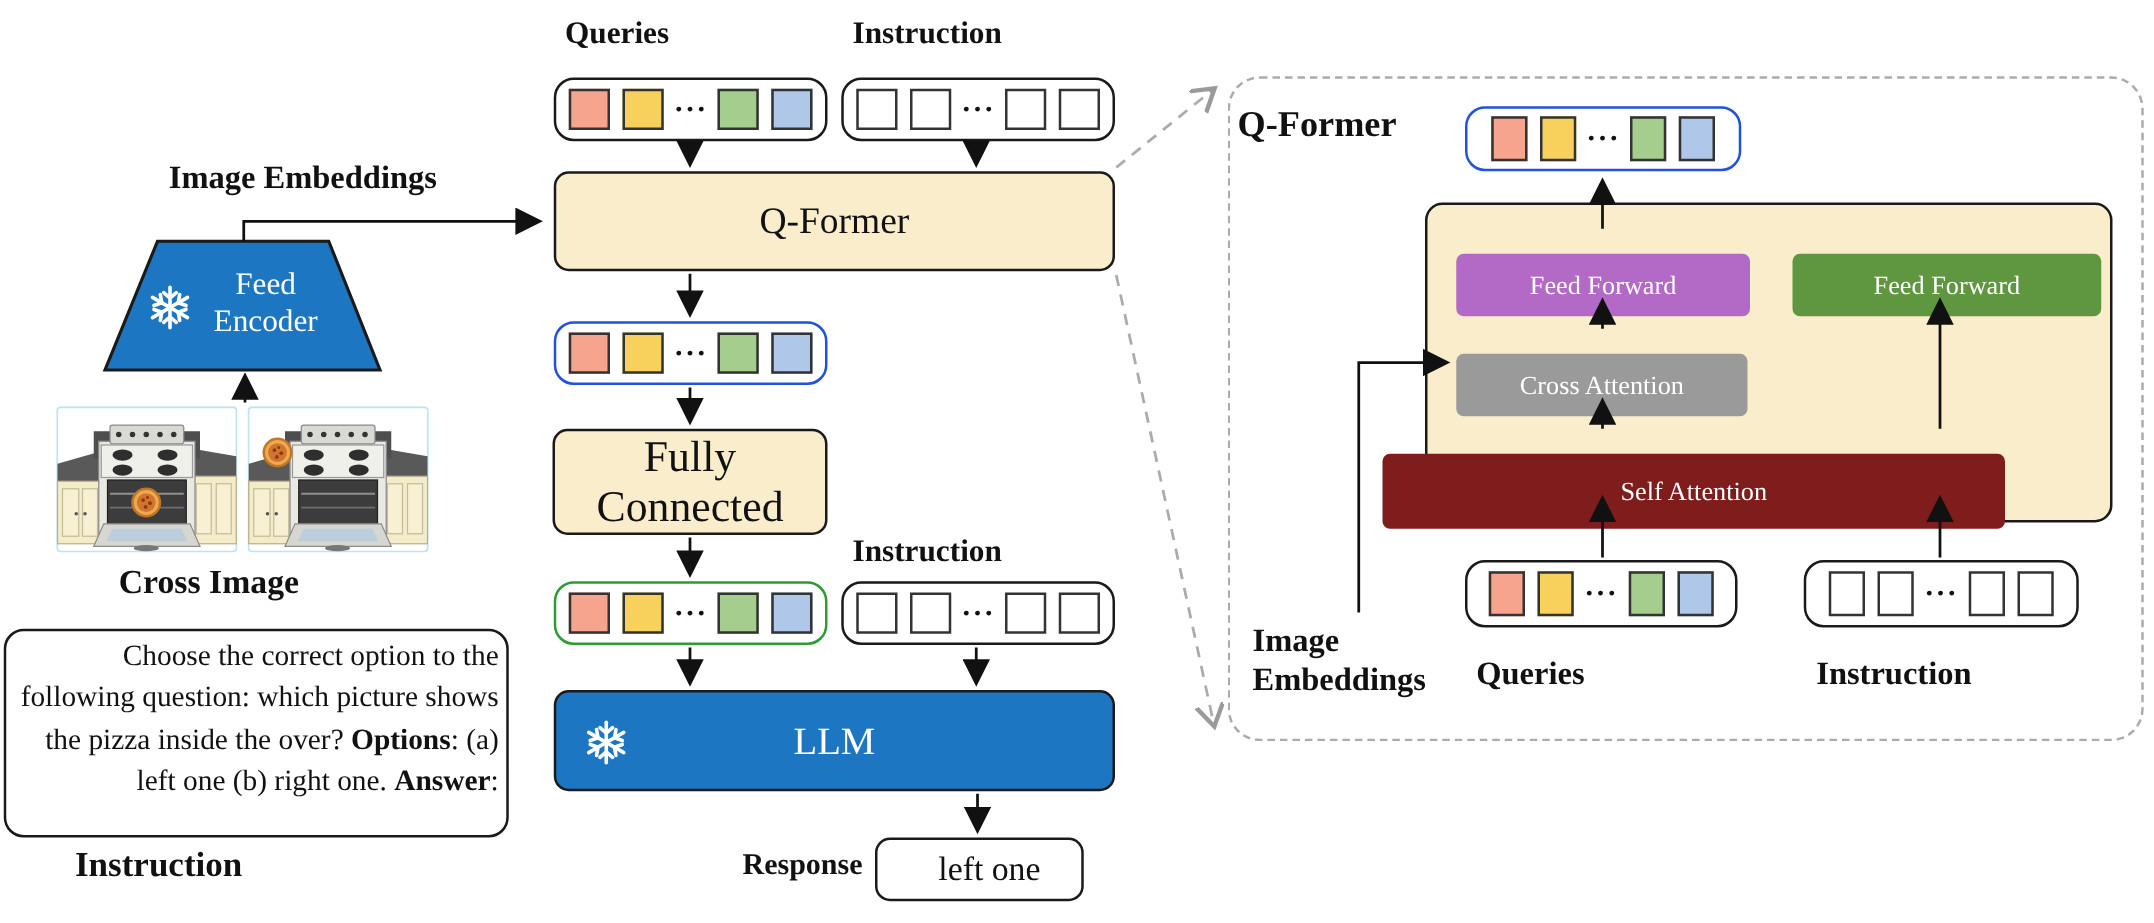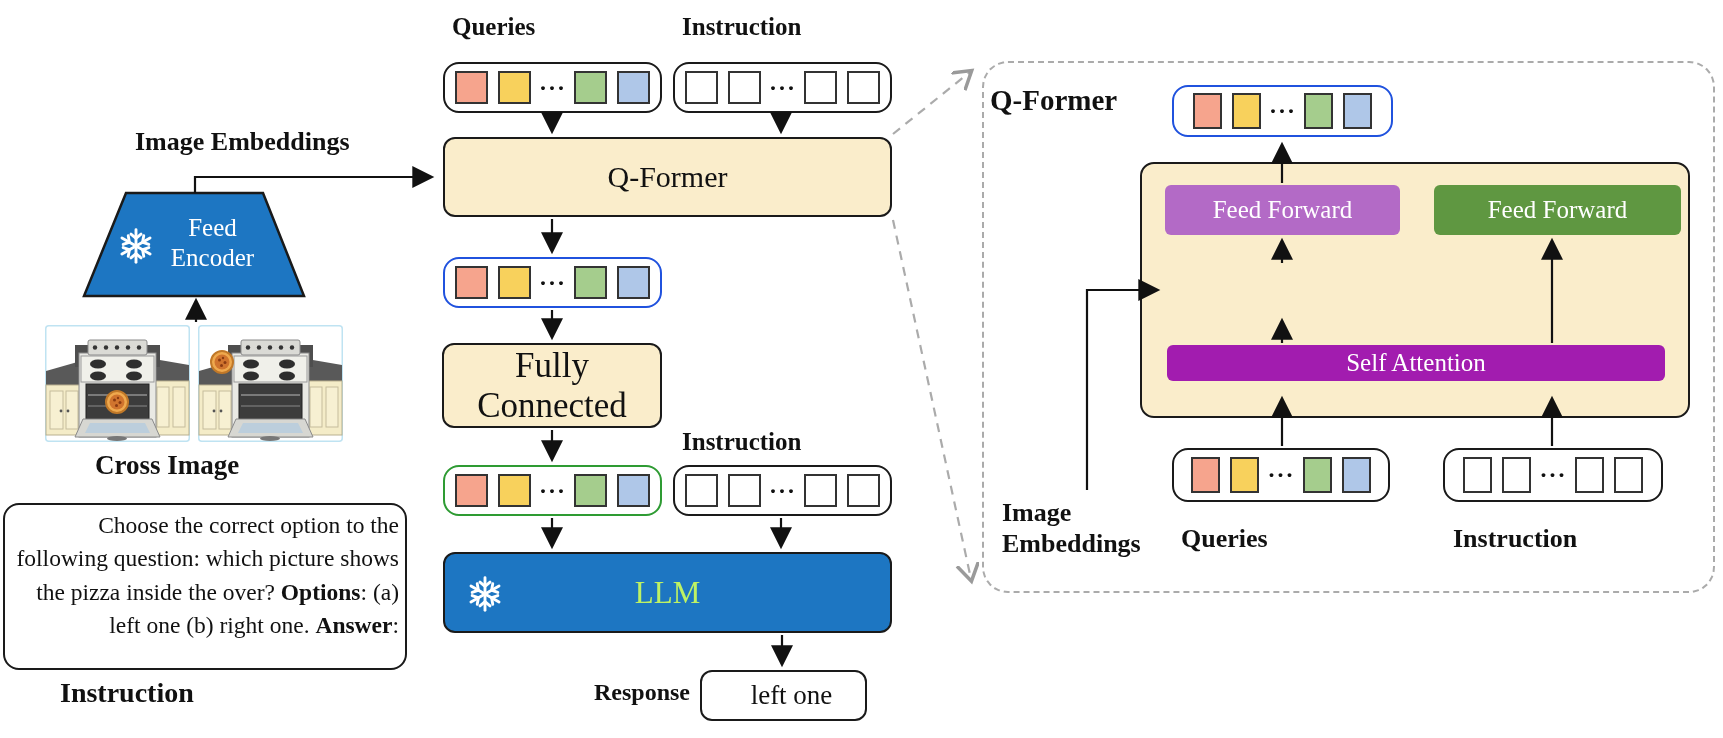--- a/index.html
+++ b/index.html
@@ -2,24 +2,24 @@
 <html><head>
 <meta charset="utf-8">
 <style>
   html,body{margin:0;padding:0;background:#fff;}
   .canvas{position:relative;width:1723px;height:738px;background:#fff;
           font-family:"Liberation Serif",serif;color:#111;overflow:hidden;}
   .lbl{position:absolute;font-weight:bold;text-align:left;line-height:1.15;}
   .box{position:absolute;display:flex;align-items:center;justify-content:center;
        text-align:center;box-sizing:border-box;}
   .cream{background:#FAEDCB;border:2px solid #1a1a1a;border-radius:12px;}
-  .bluebox{background:#1D76C2;border:2px solid #1a1a1a;border-radius:12px;color:#bef264;}
+  .bluebox{background:#1D76C2;border:2px solid #1a1a1a;border-radius:12px;color:#ffffff;}
   .whitebox{background:#fff;border:2.5px solid #1a1a1a;border-radius:12px;padding-left:16px;}
   .chip{position:absolute;border-radius:6px;color:#fff;display:flex;
-        align-items:center;justify-content:center;font-size:25px;box-sizing:border-box;}
+        align-items:center;justify-content:center;font-size:21px;box-sizing:border-box;margin-top:18px;}
   .token-row{position:absolute;display:flex;align-items:center;justify-content:center;
              gap:10px;background:#fff;border:2px solid #1a1a1a;border-radius:16px;box-sizing:border-box;}
   .token-row.border-blue{border:2.5px solid #2052DE;}
   .token-row.border-green{border:2.5px solid #2E9B33;}
   .token{width:33px;height:33px;border:2px solid #333;box-sizing:border-box;display:inline-block;}
   .tall .token{width:29px;height:36px;}
   .dots{font-size:24px;line-height:1;letter-spacing:1px;margin:0 -2px;font-weight:bold;}
   .overlay{position:absolute;left:0;top:0;pointer-events:none;}
   .kitchen{position:absolute;width:145px;height:117px;}
   .snow{position:absolute;}
@@ -248,21 +248,22 @@
       <span class="token" style="background: rgb(248, 209, 92);"></span>
       <span class="dots">···</span>
       <span class="token" style="background: rgb(165, 205, 141);"></span>
       <span class="token" style="background: rgb(175, 199, 232);"></span>
     </div>
 
   <div class="box cream" style="left:1140px;top:162px;width:550px;height:256px;border-radius:14px;"></div>
 
   <div class="chip" style="left:1165px;top:185px;width:235px;height:50px;background:#B36AC6;">Feed Forward</div>
   <div class="chip" style="left:1434px;top:185px;width:247px;height:50px;background:#5F9741;">Feed Forward</div>
-  <div class="chip" style="left:1167px;top:345px;width:498px;height:36px;background:#a21caf;">Self Attention</div>
+  <div class="chip" style="left:1165px;top:265px;width:233px;height:50px;background:#9A9A9A;">Cross Attention</div>
+  <div class="chip" style="left:1106px;top:345px;width:498px;height:60px;background:#7f1d1d;">Self Attention</div>
 
   <div class="token-row tall" style="left:1172px;top:448px;width:218px;height:54px;">
       <span class="token" style="background: rgb(246, 164, 141);"></span>
       <span class="token" style="background: rgb(248, 209, 92);"></span>
       <span class="dots">···</span>
       <span class="token" style="background: rgb(165, 205, 141);"></span>
       <span class="token" style="background: rgb(175, 199, 232);"></span>
     </div>
   <div class="token-row tall" style="left:1443px;top:448px;width:220px;height:54px;">
       <span class="token" style="background: rgb(255, 255, 255);"></span>

